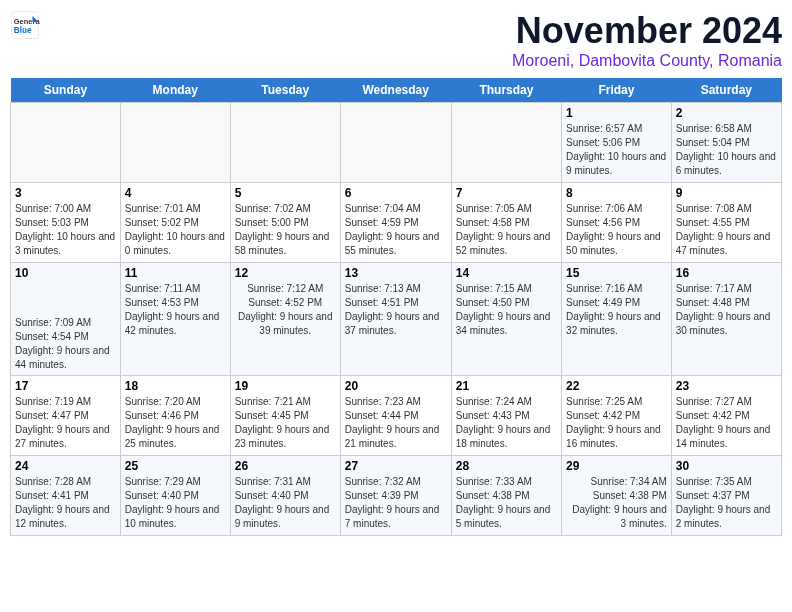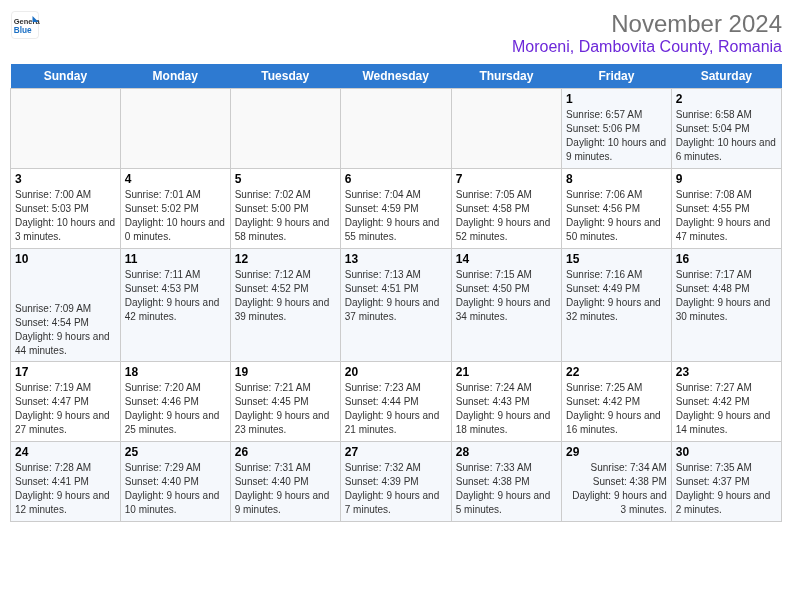--- a/index.html
+++ b/index.html
@@ -22,23 +22,23 @@
       gap: 4px;
     }
     .logo-icon {
       width: 30px;
       height: 30px;
     }
     .title-section {
       text-align: right;
     }
     .main-title {
-      font-size: 24px;
-      font-weight: normal;
-      color: #737373;
+      font-size: 36px;
+      font-weight: bold;
+      color: #0f172a;
     }
     .subtitle {
       font-size: 16px;
       color: #6d28d9;
     }
     table {
       width: 100%;
       border-collapse: collapse;
       font-size: 11px;
     }
@@ -181,21 +181,21 @@
 Daylight: 9 hours and 44 minutes.</div>
         </td>
         <td>
           <span class="day-number">11</span>
           <div class="day-info" style="white-space: pre-line;">Sunrise: 7:11 AM
 Sunset: 4:53 PM
 Daylight: 9 hours and 42 minutes.</div>
         </td>
         <td>
           <span class="day-number">12</span>
-          <div class="day-info" style="white-space: pre-line;">Sunrise: 7:12 AM
+          <div class="day-info" style="white-space: pre-line; text-align: center;">Sunrise: 7:12 AM
 Sunset: 4:52 PM
 Daylight: 9 hours and 39 minutes.</div>
         </td>
         <td>
           <span class="day-number">13</span>
           <div class="day-info" style="white-space: pre-line;">Sunrise: 7:13 AM
 Sunset: 4:51 PM
 Daylight: 9 hours and 37 minutes.</div>
         </td>
         <td>

